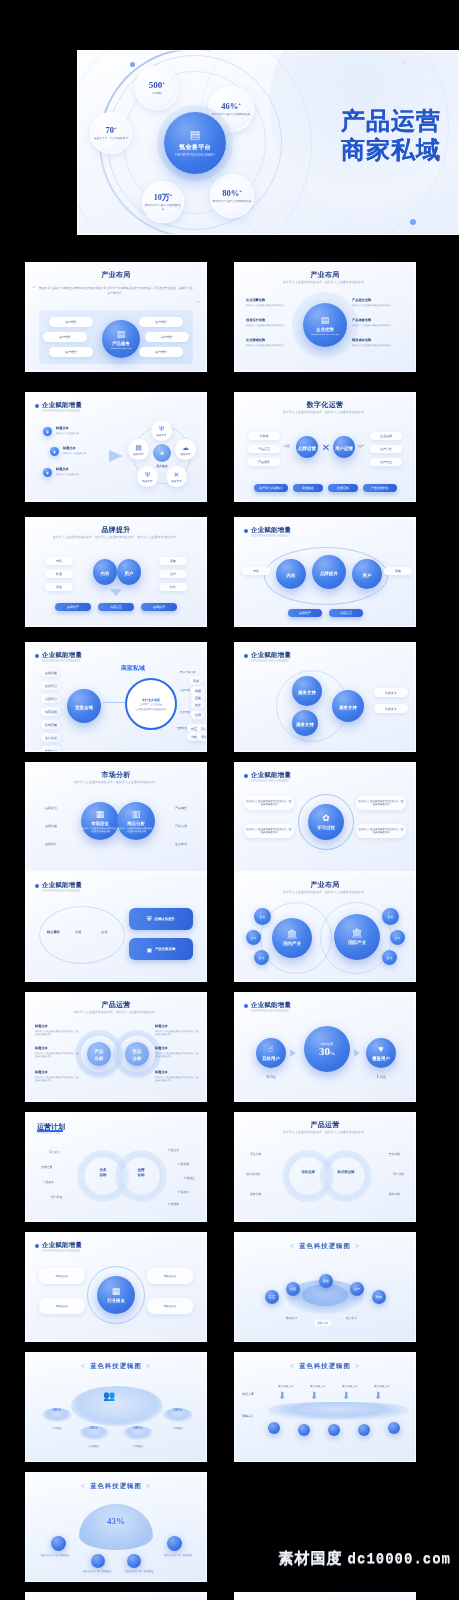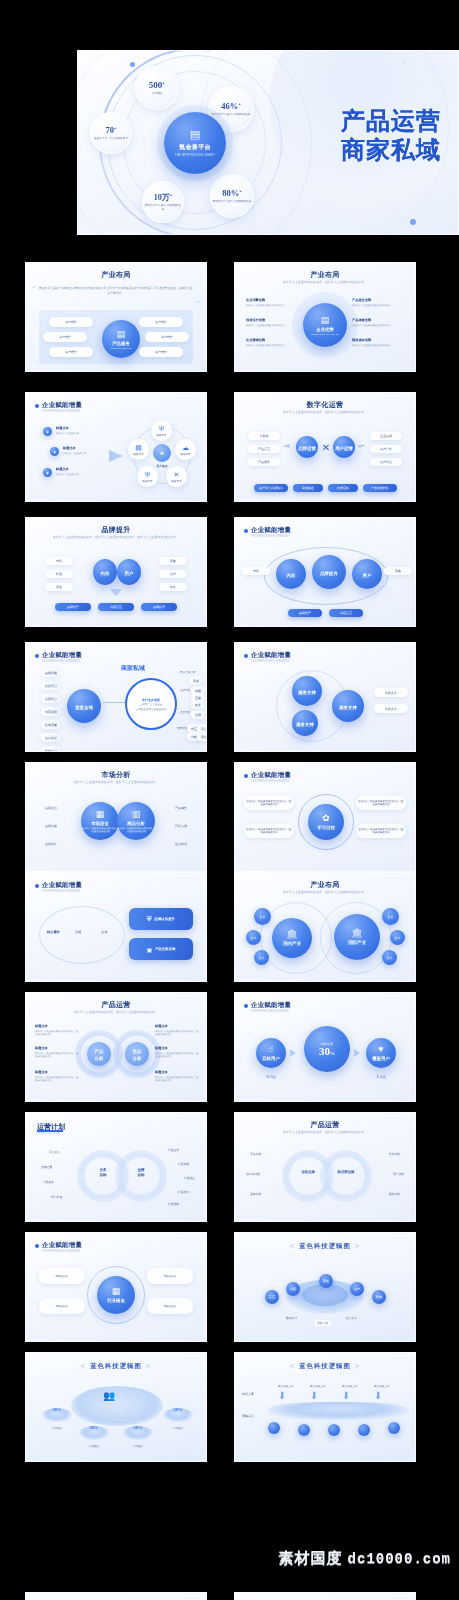--- a/index.html
+++ b/index.html
@@ -695,20 +695,36 @@
     <div style="position:absolute;left:76px;top:38px;font-size:10px;color:#7da9f2">⬇</div>
     <div style="position:absolute;left:108px;top:38px;font-size:10px;color:#7da9f2">⬇</div>
     <div style="position:absolute;left:140px;top:38px;font-size:10px;color:#7da9f2">⬇</div>
     <div class="chip" style="left:34px;top:70px;width:12px;height:12px"></div>
     <div class="chip" style="left:64px;top:72px;width:12px;height:12px"></div>
     <div class="chip" style="left:94px;top:72px;width:12px;height:12px"></div>
     <div class="chip" style="left:124px;top:72px;width:12px;height:12px"></div>
     <div class="chip" style="left:154px;top:70px;width:12px;height:12px"></div>
   </div>
 
+  <div class="slide th L tech" style="top:1472px">
+    <div class="tech-title">
+      <span class="wing">≺</span><span>蓝色科技逻辑图</span><span class="wing">≻</span>
+    </div>
+    <div class="podium" style="left:54px;top:32px;width:74px;height:46px;border-radius:50% 50% 50% 50%/70% 70% 30% 30%;
+         background:radial-gradient(ellipse at 50% 35%,#cfe1fb,#a9c8f5 70%)"></div>
+    <div class="glowpct" style="left:54px;top:44px;width:74px;text-align:center;font-size:9px">43%</div>
+    <div class="chip" style="left:26px;top:64px;width:15px;height:15px"></div>
+    <div class="chip" style="left:66px;top:82px;width:14px;height:14px"></div>
+    <div class="chip" style="left:102px;top:82px;width:14px;height:14px"></div>
+    <div class="chip" style="left:142px;top:64px;width:15px;height:15px"></div>
+    <div style="position:absolute;left:8px;top:82px;width:44px;font-size:2.4px;color:#6d7fa8;line-height:1.6;text-align:center">在此录入对工作上的描述性</div>
+    <div style="position:absolute;left:130px;top:82px;width:46px;font-size:2.4px;color:#6d7fa8;line-height:1.6;text-align:center">在此录入对工作上的描述性</div>
+    <div style="position:absolute;left:50px;top:98px;width:44px;font-size:2.4px;color:#6d7fa8;text-align:center">在此录入对工作上的描述性</div>
+    <div style="position:absolute;left:92px;top:98px;width:44px;font-size:2.4px;color:#6d7fa8;text-align:center">在此录入对工作上的描述性</div>
+  </div>
 
 
   <div class="slide th L tech" style="top:1592px;height:110px">
     
   </div>
   <div class="slide th R tech" style="top:1592px;height:110px">
     
   </div>
 
   <div class="wm" id="wm-right">

